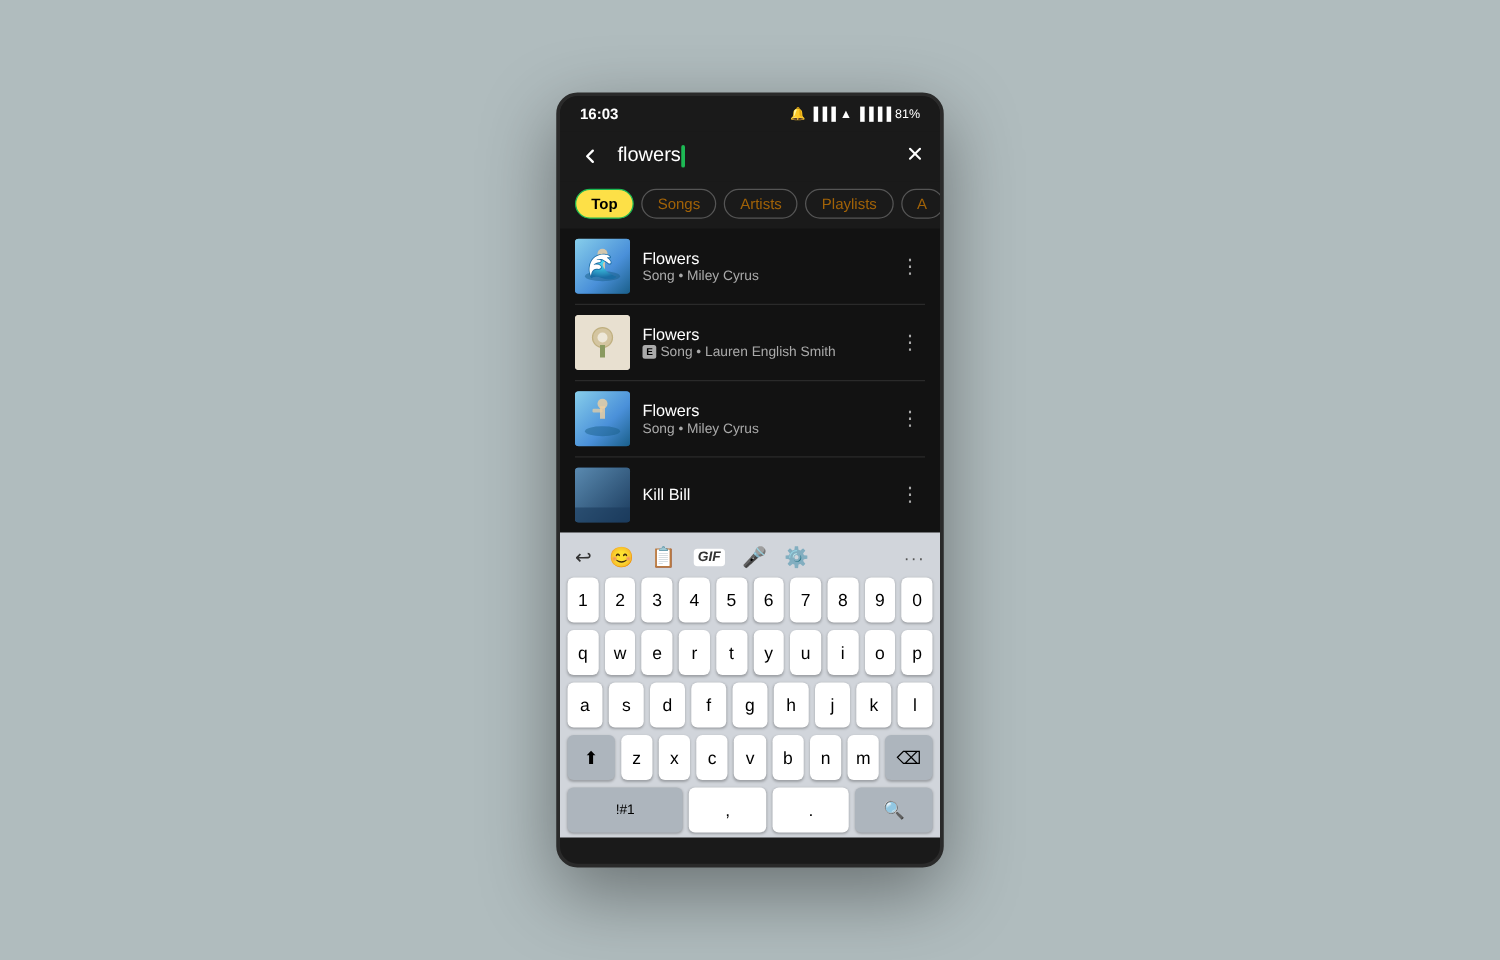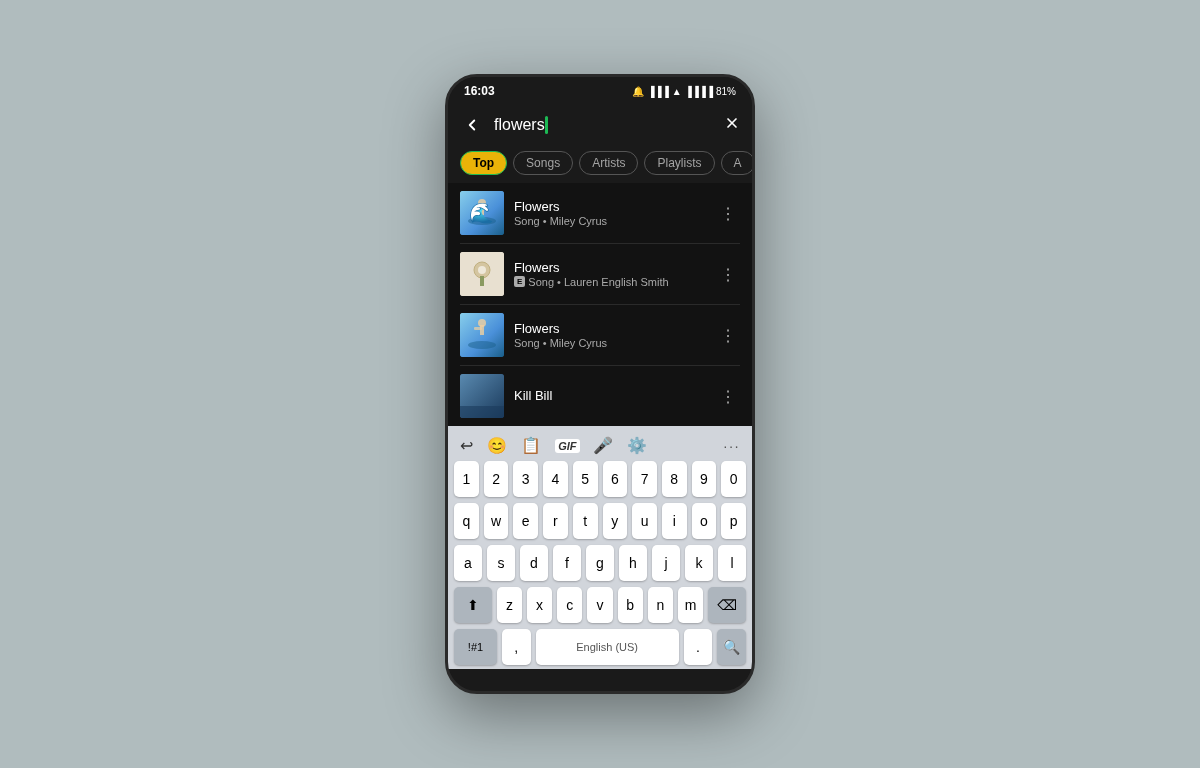--- a/index.html
+++ b/index.html
@@ -10,21 +10,21 @@
       display: flex;
       align-items: center;
       justify-content: center;
       font-family: 'Segoe UI', Arial, sans-serif;
       overflow: hidden;
     }
     .phone {
       width: 310px;
       height: 620px;
       background: #1a1a1a;
-      border-radius: 32px;
+      border-radius: 17px;
       border: 3px solid #2a2a2a;
       overflow: hidden;
       position: relative;
       box-shadow: 0 20px 60px rgba(0,0,0,0.4);
     }
     
     .status-bar {
       background: #1a1a1a;
       height: 28px;
       display: flex;
@@ -87,25 +87,25 @@
       padding: 6px 12px 8px;
       overflow-x: hidden;
     }
     .tab {
       padding: 4px 12px;
       border-radius: 20px;
       font-size: 12px;
       cursor: pointer;
       white-space: nowrap;
       border: 1px solid #555;
-      color: #a3a3a3;
+      color: #a16207;
       background: transparent;
     }
     .tab.active {
-      background: #eab308;
+      background: #fde047;
       border-color: #1db954;
       color: #000;
       font-weight: 600;
     }
     
     .results-list {
       background: #121212;
       flex: 1;
     }
     .result-item {
@@ -460,19 +460,18 @@
         <div class="kb-key">v</div>
         <div class="kb-key">b</div>
         <div class="kb-key">n</div>
         <div class="kb-key">m</div>
         <div class="kb-key backspace-key">⌫</div>
       </div>
 
       <div class="kb-row">
         <div class="kb-key symbol-key">!#1</div>
         <div class="kb-key comma-key">,</div>
-        <div class="kb-key space-key">English (US)</div>
         <div class="kb-key period-key">.</div>
         <div class="kb-key search-key">🔍</div>
       </div>
     </div>
   </div>
 </div>
 
 </body></html>

